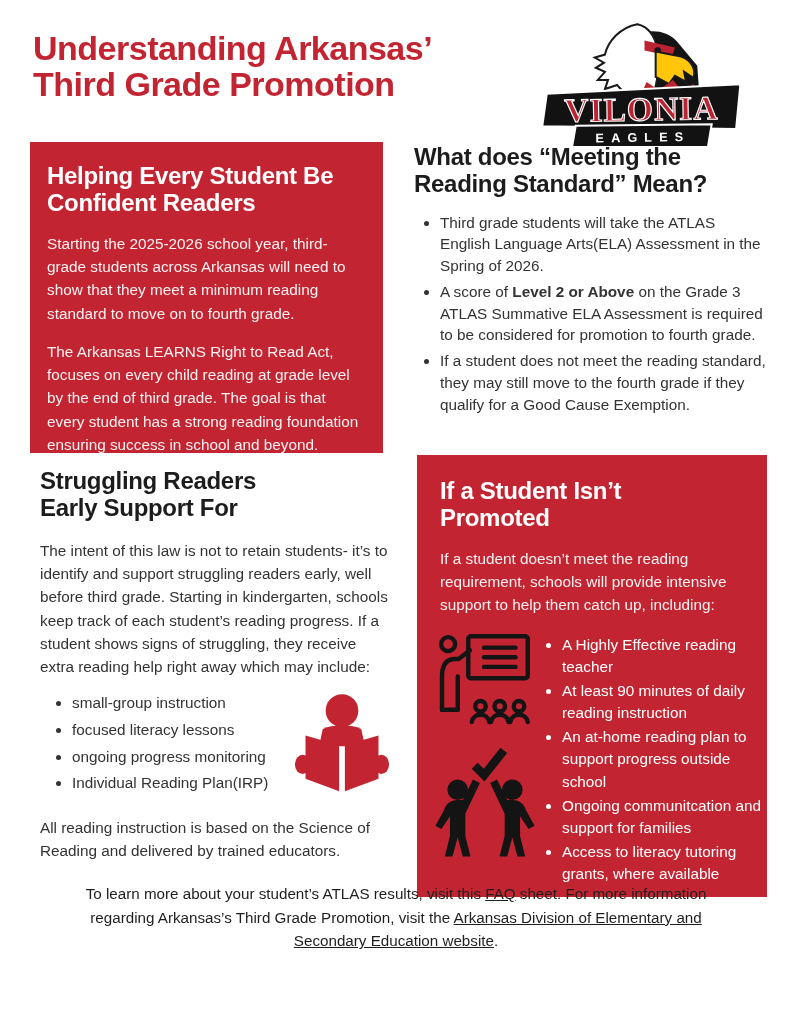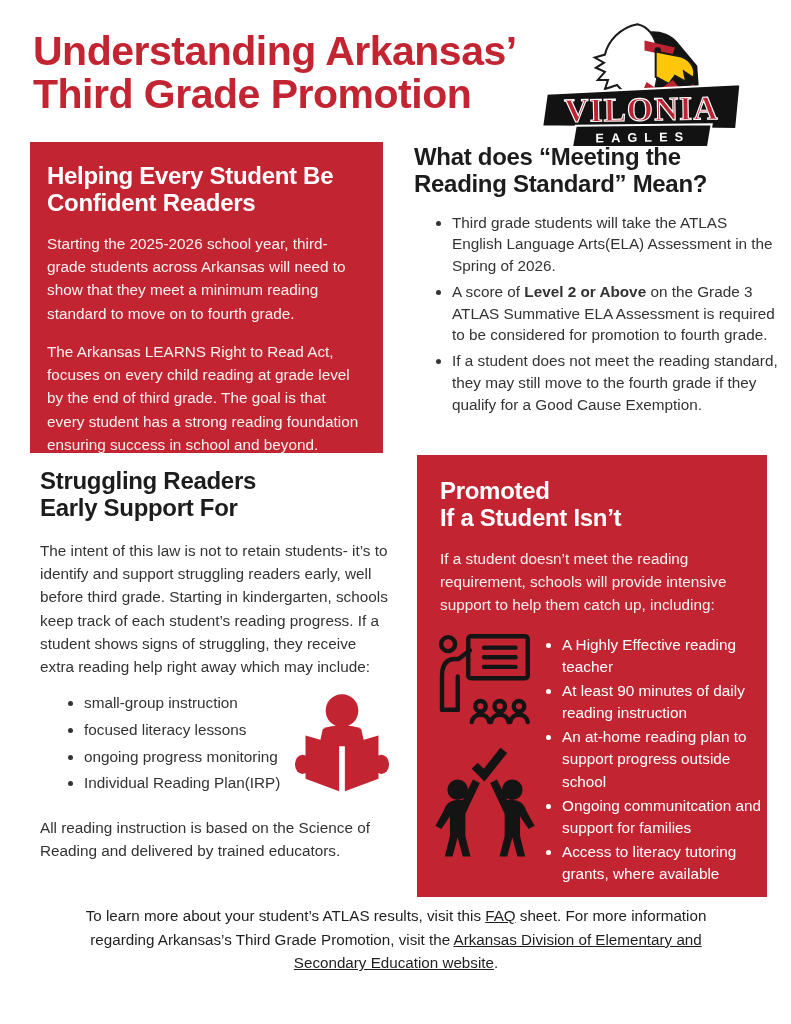--- a/index.html
+++ b/index.html
@@ -10,27 +10,27 @@
   }
   *{box-sizing:border-box;}
   html,body{margin:0;padding:0;background:#ffffff;}
   .page{
     position:relative;width:791px;height:1024px;background:#ffffff;
     font-family:"Liberation Sans","DejaVu Sans",sans-serif;overflow:hidden;
   }
   
   .title{
     position:absolute;left:33px;top:30px;
-    color:var(--red);font-weight:800;font-size:41px;line-height:1.06;letter-spacing:-0.5px;
+    color:var(--red);font-weight:800;font-size:34px;line-height:1.06;letter-spacing:-0.5px;
   }
   .logo{position:absolute;left:539px;top:16px;width:210px;height:136px;}
   
   h2{margin:0;font-size:24px;line-height:1.12;font-weight:800;letter-spacing:-0.3px;}
   .para{font-size:15.3px;line-height:1.5;margin:0;}
-  ul{margin:12px;padding:0 0 0 24px;}
+  ul{margin:0;padding:0 0 0 24px;}
   li{font-size:15.3px;line-height:1.42;margin-bottom:4px;}
   
   .box{position:absolute;background:var(--red);color:#ffffff;}
   .box-helping{left:30px;top:142px;width:353px;height:311px;padding:21px 18px 8px 17px;}
   .box-helping h2{color:#ffffff;}
   .box-helping .para{color:var(--onred);margin-top:15px;line-height:1.52;}
   
   .meeting{position:absolute;left:414px;top:144px;width:358px;color:var(--ink);}
   .meeting ul{margin-top:14px;padding-left:26px;width:352px;}
   .meeting li{color:var(--body);}
@@ -44,21 +44,21 @@
   
   .box-promoted{left:417px;top:455px;width:350px;height:442px;padding:23px 20px 0 23px;}
   .box-promoted h2{color:#ffffff;}
   .box-promoted .para{color:var(--onred);margin-top:15px;line-height:1.52;}
   .box-promoted ul{margin:17px 0 0 104px;padding-left:18px;width:218px;}
   .box-promoted li{color:#ffffff;line-height:1.45;margin-bottom:2px;}
   .teacher-icon{position:absolute;left:18px;top:176px;width:98px;height:98px;}
   .highfive-icon{position:absolute;left:15px;top:282px;width:106px;height:126px;}
   
   .footer{
-    position:absolute;left:55px;top:904px;width:682px;text-align:center;
+    position:absolute;left:55px;top:882px;width:682px;text-align:center;
     font-size:15.2px;line-height:1.55;color:#1f1f1f;
   }
   .link{text-decoration:underline;cursor:pointer;color:inherit;}
   strong{font-weight:700;}
 </style>
 </head>
 <body>
 
 <div class="page">
 
@@ -128,22 +128,22 @@
         <path d="M47 57 L12 47 L12 92 L47 105 Z"></path>
         <path d="M53 57 L88 47 L88 92 L53 105 Z"></path>
         <ellipse cx="9" cy="77" rx="8" ry="10"></ellipse>
         <ellipse cx="91" cy="77" rx="8" ry="10"></ellipse>
       </g>
     </svg>
   </section>
 
   <section class="box box-promoted">
     <h2>
+      <div>If a Student Isn’t</div>
       <div>Promoted</div>
-      <div>If a Student Isn’t</div>
     </h2>
     <p class="para">If a student doesn’t meet the reading requirement, schools will provide intensive support to help them catch up, including:</p>
 
     <svg class="teacher-icon" viewBox="0 0 112 112">
       <g stroke="#141414" stroke-width="5" fill="none" stroke-linejoin="round" stroke-linecap="round">
         <rect x="38" y="6" width="68" height="48" rx="3"></rect>
         <line x1="56" y1="19" x2="92" y2="19"></line>
         <line x1="56" y1="30" x2="92" y2="30"></line>
         <line x1="56" y1="41" x2="92" y2="41"></line>
         <circle cx="15" cy="15" r="8"></circle>

